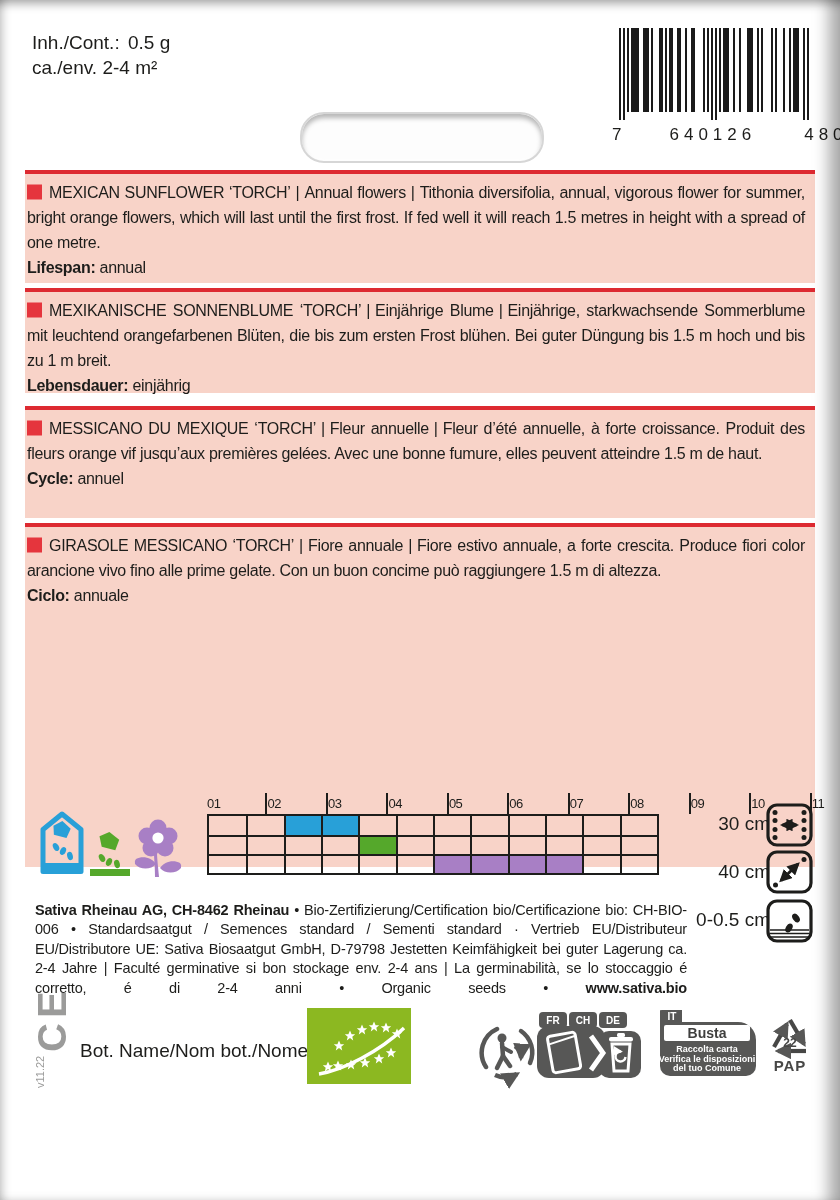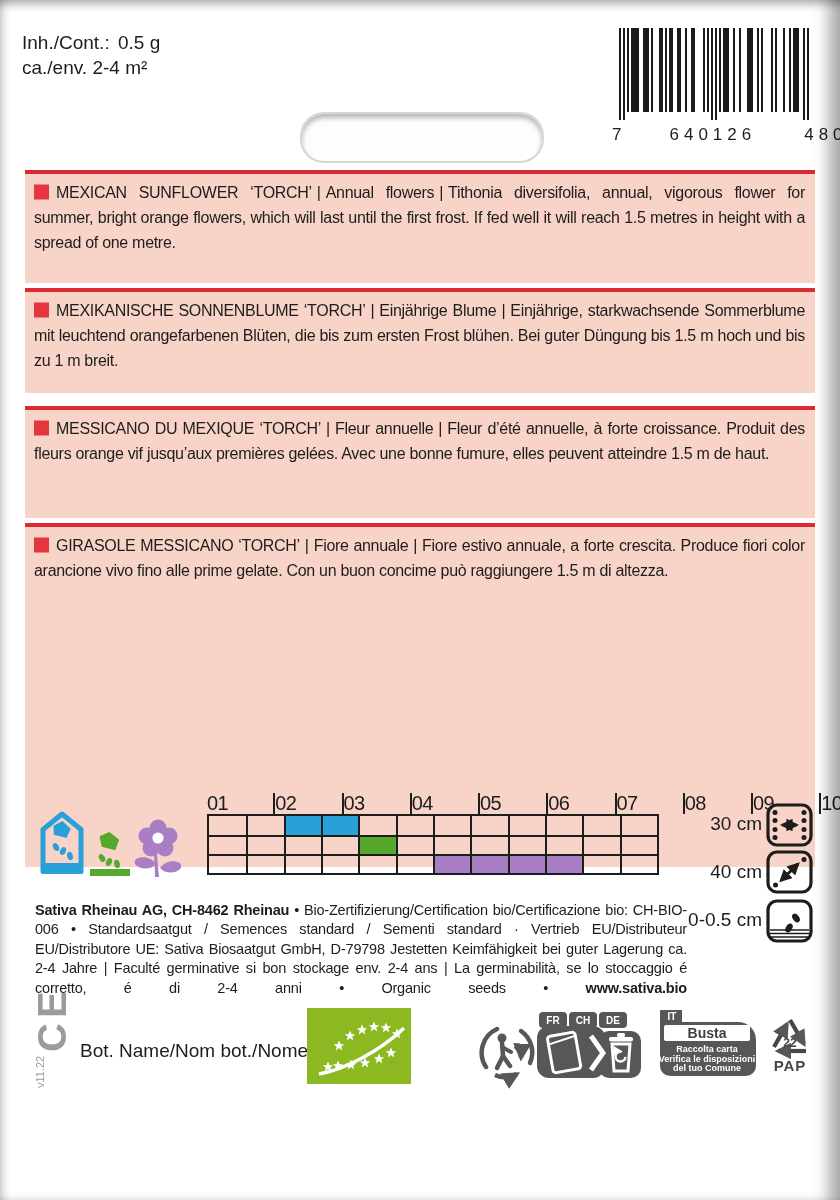--- a/index.html
+++ b/index.html
@@ -8,54 +8,54 @@
     font-family:"Liberation Sans",sans-serif;color:#1d1d1b;
   }
   .page::after{
     content:"";position:absolute;inset:0;pointer-events:none;
     box-shadow:inset 0 12px 10px -8px rgba(0,0,0,.30),
                inset 10px 0 9px -7px rgba(0,0,0,.22),
                inset -20px 0 16px -9px rgba(0,0,0,.34),
                inset 0 -6px 8px -6px rgba(0,0,0,.10);
   }
   
-  .content-info{position:absolute;left:22px;top:30px;font-size:19px;line-height:25px;}
+  .content-info{position:absolute;left:32px;top:30px;font-size:19px;line-height:25px;}
   .content-info .lbl{display:inline-block;min-width:96px;}
   
   .hang-hole{
     position:absolute;left:300px;top:112px;width:240px;height:47px;border-radius:24px;
     background:#fdfdfd;border:2px solid #d6d6d6;
     box-shadow:inset 0 4px 5px rgba(0,0,0,.28), inset 0 -2px 2px rgba(255,255,255,.9);
   }
   
   .barcode{position:absolute;left:612px;top:28px;width:204px;}
   .barcode-digits{display:flex;align-items:flex-end;font-size:17px;letter-spacing:2px;margin-top:1px;}
   .barcode-digits .d-first{width:14px;letter-spacing:0;}
   .barcode-digits .d-left,.barcode-digits .d-right{flex:1;text-align:center;letter-spacing:5px;margin-left:48px;}
   
   .lang-section{
     position:absolute;left:25px;width:790px;background:#f8d3c8;border-top:4px solid #dd2a31;
-    box-sizing:border-box;padding:6px 10px 0 9px;
+    box-sizing:border-box;padding:6px 10px 0 2px;
   }
   .sec-text{margin:0;font-size:16px;line-height:25px;text-align:justify;letter-spacing:-0.3px;}
   .bullet{display:inline-block;width:15px;height:15px;background:#e5353d;margin-right:7px;transform:translateY(1.5px);}
   .pipe{margin:0 5px;}
   .sec-meta{margin:0;font-size:16px;line-height:25px;letter-spacing:-0.3px;}
   .sec-meta b{letter-spacing:-0.3px;}
   
   .cal-header{position:absolute;left:207px;top:793px;width:452px;display:grid;grid-template-columns:repeat(12,1fr);height:21px;}
-  .cal-h-cell{text-align:center;font-size:20px;line-height:21px;letter-spacing:-0.5px;}
+  .cal-h-cell{text-align:center;font-size:13px;line-height:21px;letter-spacing:-0.5px;}
   .cal-h-cell + .cal-h-cell{border-left:2px solid #1d1d1b;margin-left:45px;}
   .cal-grid{position:absolute;left:207px;top:814px;width:452px;display:grid;grid-template-columns:repeat(12,1fr);grid-auto-rows:19px;border:2px solid #1d1d1b;box-sizing:border-box;}
   .cal-cell{box-sizing:border-box;}
   .cal-cell:not(:nth-child(12n+1)){border-left:2px solid #1d1d1b;}
   .cal-cell:nth-child(n+13){border-top:2px solid #1d1d1b;}
   .cal-icon{position:absolute;}
   
-  .sp-label{position:absolute;font-size:19px;text-align:right;right:78px;width:110px;}
+  .sp-label{position:absolute;font-size:19px;text-align:right;right:70px;width:110px;}
   .sp-icon{position:absolute;left:766px;width:47px;}
   
   .address{
     position:absolute;left:35px;top:886px;width:652px;
     font-size:14.5px;line-height:19.6px;letter-spacing:-0.2px;
     text-align:justify;text-align-last:justify;
   }
   
   .ce-mark{position:absolute;left:20px;top:1000px;width:64px;height:40px;transform:rotate(-90deg);
     font-size:40px;font-weight:bold;color:#9b9b9a;letter-spacing:5px;line-height:40px;}
@@ -148,32 +148,36 @@
       </svg>
     <div class="barcode-digits">
       <span class="d-first">7</span>
       <span class="d-left">640126</span>
       <span class="d-right">480374</span>
     </div>
   </div>
 
   <div class="lang-section" style="top:170px;height:113px;">
     <p class="sec-text"><span class="bullet"></span><span>MEXICAN SUNFLOWER ‘TORCH’</span><span class="pipe">|</span><span>Annual flowers</span><span class="pipe">|</span><span>Tithonia diversifolia, annual, vigorous flower for summer, bright orange flowers, which will last until the first frost. If fed well it will reach 1.5 metres in height with a spread of one metre.</span></p>
+    <p class="sec-meta"><b>Lifespan:</b> <span>annual</span></p>
   </div>
 
   <div class="lang-section" style="top:288px;height:105px;">
     <p class="sec-text"><span class="bullet"></span><span>MEXIKANISCHE SONNENBLUME ‘TORCH’</span><span class="pipe">|</span><span>Einjährige Blume</span><span class="pipe">|</span><span>Einjährige, starkwachsende Sommerblume mit leuchtend orangefarbenen Blüten, die bis zum ersten Frost blühen. Bei guter Düngung bis 1.5 m hoch und bis zu 1 m breit.</span></p>
+    <p class="sec-meta"><b>Lebensdauer:</b> <span>einjährig</span></p>
   </div>
 
   <div class="lang-section" style="top:406px;height:112px;">
     <p class="sec-text"><span class="bullet"></span><span>MESSICANO DU MEXIQUE ‘TORCH’</span><span class="pipe">|</span><span>Fleur annuelle</span><span class="pipe">|</span><span>Fleur d’été annuelle, à forte croissance. Produit des fleurs orange vif jusqu’aux premières gelées. Avec une bonne fumure, elles peuvent atteindre 1.5 m de haut.</span></p>
+    <p class="sec-meta"><b>Cycle:</b> <span>annuel</span></p>
   </div>
 
   <div class="lang-section" style="top:523px;height:344px;">
     <p class="sec-text"><span class="bullet"></span><span>GIRASOLE MESSICANO ‘TORCH’</span><span class="pipe">|</span><span>Fiore annuale</span><span class="pipe">|</span><span>Fiore estivo annuale, a forte crescita. Produce fiori color arancione vivo fino alle prime gelate. Con un buon concime può raggiungere 1.5 m di altezza.</span></p>
+    <p class="sec-meta"><b>Ciclo:</b> <span>annuale</span></p>
   </div>
 
   <svg class="cal-icon" style="left:40px;top:811px;" width="44" height="64" viewBox="0 0 44 64">
     <path d="M22 3 L41 18.5 L41 60.5 L3 60.5 L3 18.5 Z" fill="none" stroke="#28a0d8" stroke-width="5" stroke-linejoin="round"></path>
     <rect x="3" y="52" width="38" height="9" fill="#28a0d8"></rect>
     <path d="M21 10 L30.5 16 L28 26 L15 25 L13 16 Z" transform="rotate(10 21 18)" fill="#28a0d8"></path>
     <ellipse cx="16" cy="36" rx="2.8" ry="4.2" transform="rotate(-30 16 36)" fill="#28a0d8"></ellipse>
     <ellipse cx="23" cy="40" rx="2.8" ry="4.2" transform="rotate(25 23 40)" fill="#28a0d8"></ellipse>
     <ellipse cx="30" cy="45" rx="2.8" ry="4.2" transform="rotate(-15 30 45)" fill="#28a0d8"></ellipse>
   </svg>

